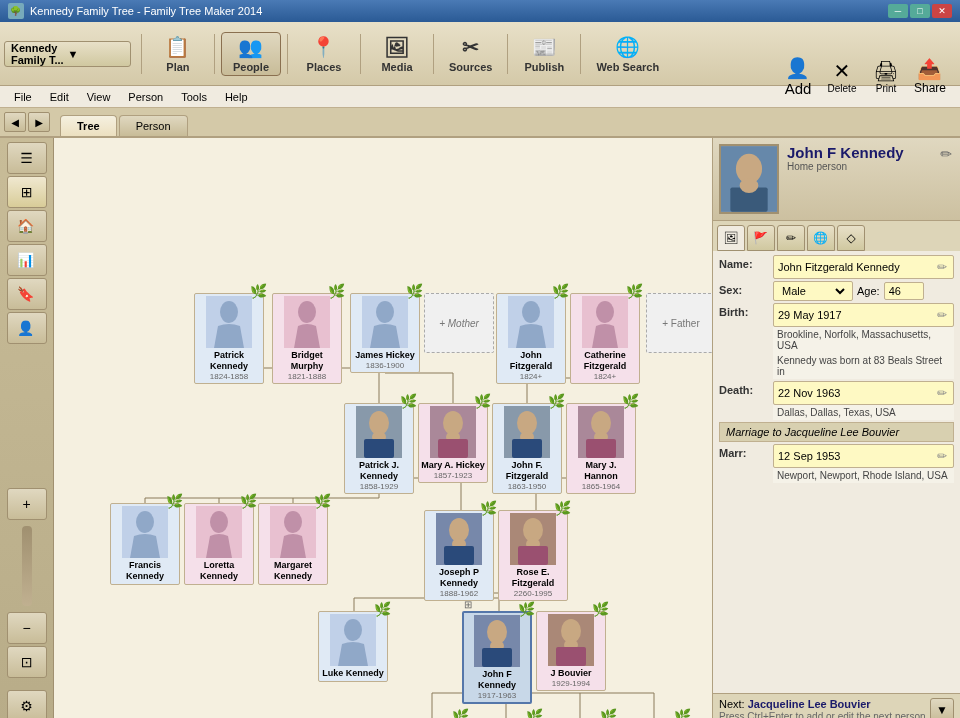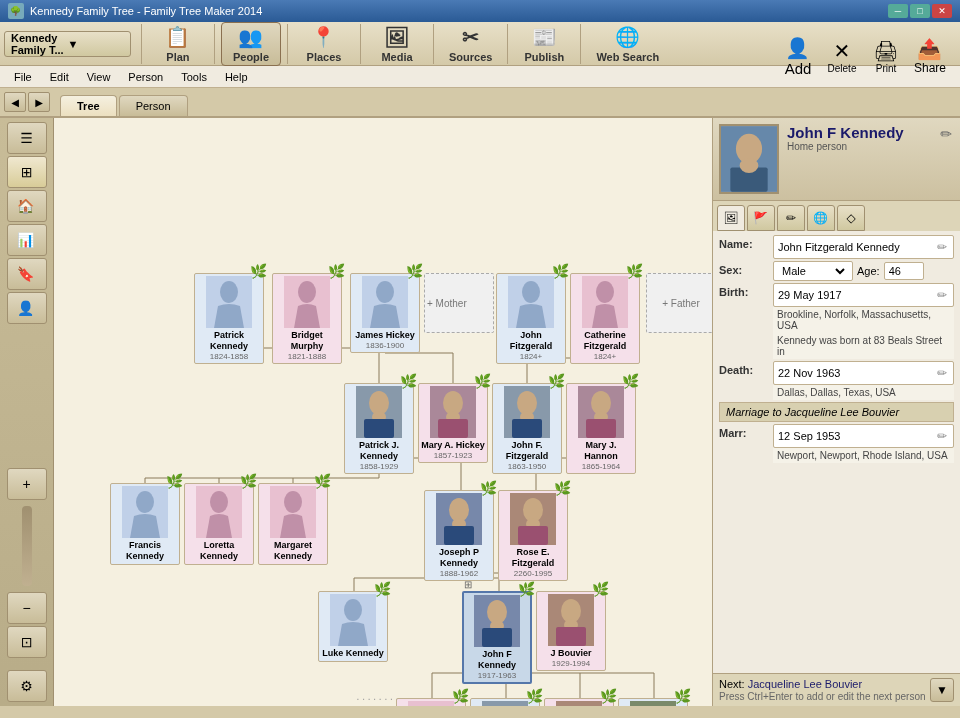--- a/index.html
+++ b/index.html
@@ -19,21 +19,21 @@
     #title-bar .title-text { flex: 1; }
     #title-bar .win-controls { display: flex; gap: 2px; }
     #title-bar .win-btn { width: 20px; height: 14px; border-radius: 2px; border: none; cursor: pointer; font-size: 9px; display: flex; align-items: center; justify-content: center; color: white; }
     #title-bar .win-btn.minimize { background: #5a9; }
     #title-bar .win-btn.maximize { background: #5a9; }
     #title-bar .win-btn.close { background: #c44; }
 
     
     #toolbar {
       background: linear-gradient(to bottom, #e8e0c8, #d4c9a8);
-      height: 44px;
+      height: 64px;
       display: flex;
       align-items: center;
       padding: 0 4px;
       border-bottom: 1px solid #b0a080;
       gap: 2px;
     }
     .toolbar-btn {
       display: flex; flex-direction: column; align-items: center; justify-content: center;
       padding: 4px 8px; cursor: pointer; border-radius: 4px; height: 44px; min-width: 60px;
       font-size: 11px; font-weight: bold; color: #333;
@@ -150,32 +150,32 @@
     
     #detail-tabs { display: flex; gap: 2px; padding: 4px 4px 0; background: #ddd5b8; }
     .detail-tab { width: 28px; height: 26px; background: linear-gradient(to bottom, #e8e0c8, #d0c8a0); border: 1px solid #a09070; border-radius: 3px 3px 0 0; cursor: pointer; display: flex; align-items: center; justify-content: center; font-size: 12px; }
     .detail-tab.active { background: #f0ebe0; }
 
     
     #detail-fields { flex: 1; overflow-y: auto; padding: 4px 6px; background: #f0ebe0; }
     .field-row { display: flex; margin-bottom: 2px; align-items: flex-start; }
     .field-label { width: 54px; font-size: 11px; color: #333; font-weight: bold; flex-shrink: 0; padding-top: 3px; }
     .field-value-container { flex: 1; }
-    .field-value { background: #ffffff; border: 1px solid #c0b090; border-radius: 2px; padding: 2px 4px; font-size: 11px; width: 100%; display: flex; align-items: center; }
+    .field-value { background: #fef9c3; border: 1px solid #c0b090; border-radius: 2px; padding: 2px 4px; font-size: 11px; width: 100%; display: flex; align-items: center; }
     .field-value select { border: none; background: none; font-size: 11px; flex: 1; outline: none; }
     .sub-value { background: #f5f2e8; border: none; font-size: 10px; color: #444; padding: 2px 4px; display: block; }
     .field-edit-btn { color: #888; font-size: 12px; cursor: pointer; padding: 2px; margin-left: 2px; }
 
     
     .marriage-bar { background: #d8d0b0; border: 1px solid #c0b090; padding: 3px 6px; font-size: 11px; margin: 2px 0; font-style: italic; }
 
     
     #next-person { background: #ddd5b8; border-top: 1px solid #b0a080; padding: 4px 6px; display: flex; align-items: center; justify-content: space-between; }
     #next-person .next-text { font-size: 11px; }
-    #next-person .next-name { font-weight: normal; color: #1a1a6a; margin-top: 16px; }
+    #next-person .next-name { font-weight: bold; color: #1a1a6a; margin-top: 16px; }
     #next-person .next-hint { font-size: 10px; color: #666; }
     #next-arrow { width: 24px; height: 24px; background: linear-gradient(to bottom, #e0d8c0, #c8bc98); border: 1px solid #a09070; cursor: pointer; display: flex; align-items: center; justify-content: center; border-radius: 3px; }
 
     
     #customize-btn { margin: 4px 6px; background: linear-gradient(to bottom, #e8e0c8, #d0c8a0); border: 1px solid #a09070; padding: 4px; text-align: center; cursor: pointer; border-radius: 3px; font-size: 11px; }
 
     
     .person-card {
       position: absolute;
       display: flex; flex-direction: column; align-items: center;
@@ -409,21 +409,21 @@
                 <rect width="46" height="52" fill="#c0d0e8"></rect>
                 <path d="M8,52 L12,30 Q23,26 34,30 L38,52 Z" fill="#90a8c8"></path>
                 <ellipse cx="23" cy="16" rx="9" ry="11" fill="#90a8c8"></ellipse>
               </svg>
             </div>
             <div class="card-name">James Hickey</div>
             <div class="card-dates">1836-1900</div>
           </div>
         </div>
         <div class="person-card" style="left: 370px; top: 155px; z-index: 1;">
-          <div class="card-inner add" style="width: 70px; min-height: 60px; display: flex; align-items: flex-start; justify-content: center;">
+          <div class="card-inner add" style="width: 70px; min-height: 60px; display: flex; align-items: center; justify-content: center; font-style: italic;">
             <div style="font-size:10px;color:#777;text-align:center;">+ Mother</div>
           </div>
         </div>
         <div class="person-card" style="left: 442px; top: 155px; z-index: 1;">
           <div style="position: absolute; top: -10px; right: -4px; font-size: 14px; color: rgb(90, 138, 42); z-index: 2;">🌿</div>
           <div class="card-inner male">
             <div class="card-photo">
               <svg width="46" height="52" viewBox="0 0 46 52">
                 <rect width="46" height="52" fill="#c0d0e8"></rect>
                 <path d="M8,52 L12,30 Q23,26 34,30 L38,52 Z" fill="#90a8c8"></path>

